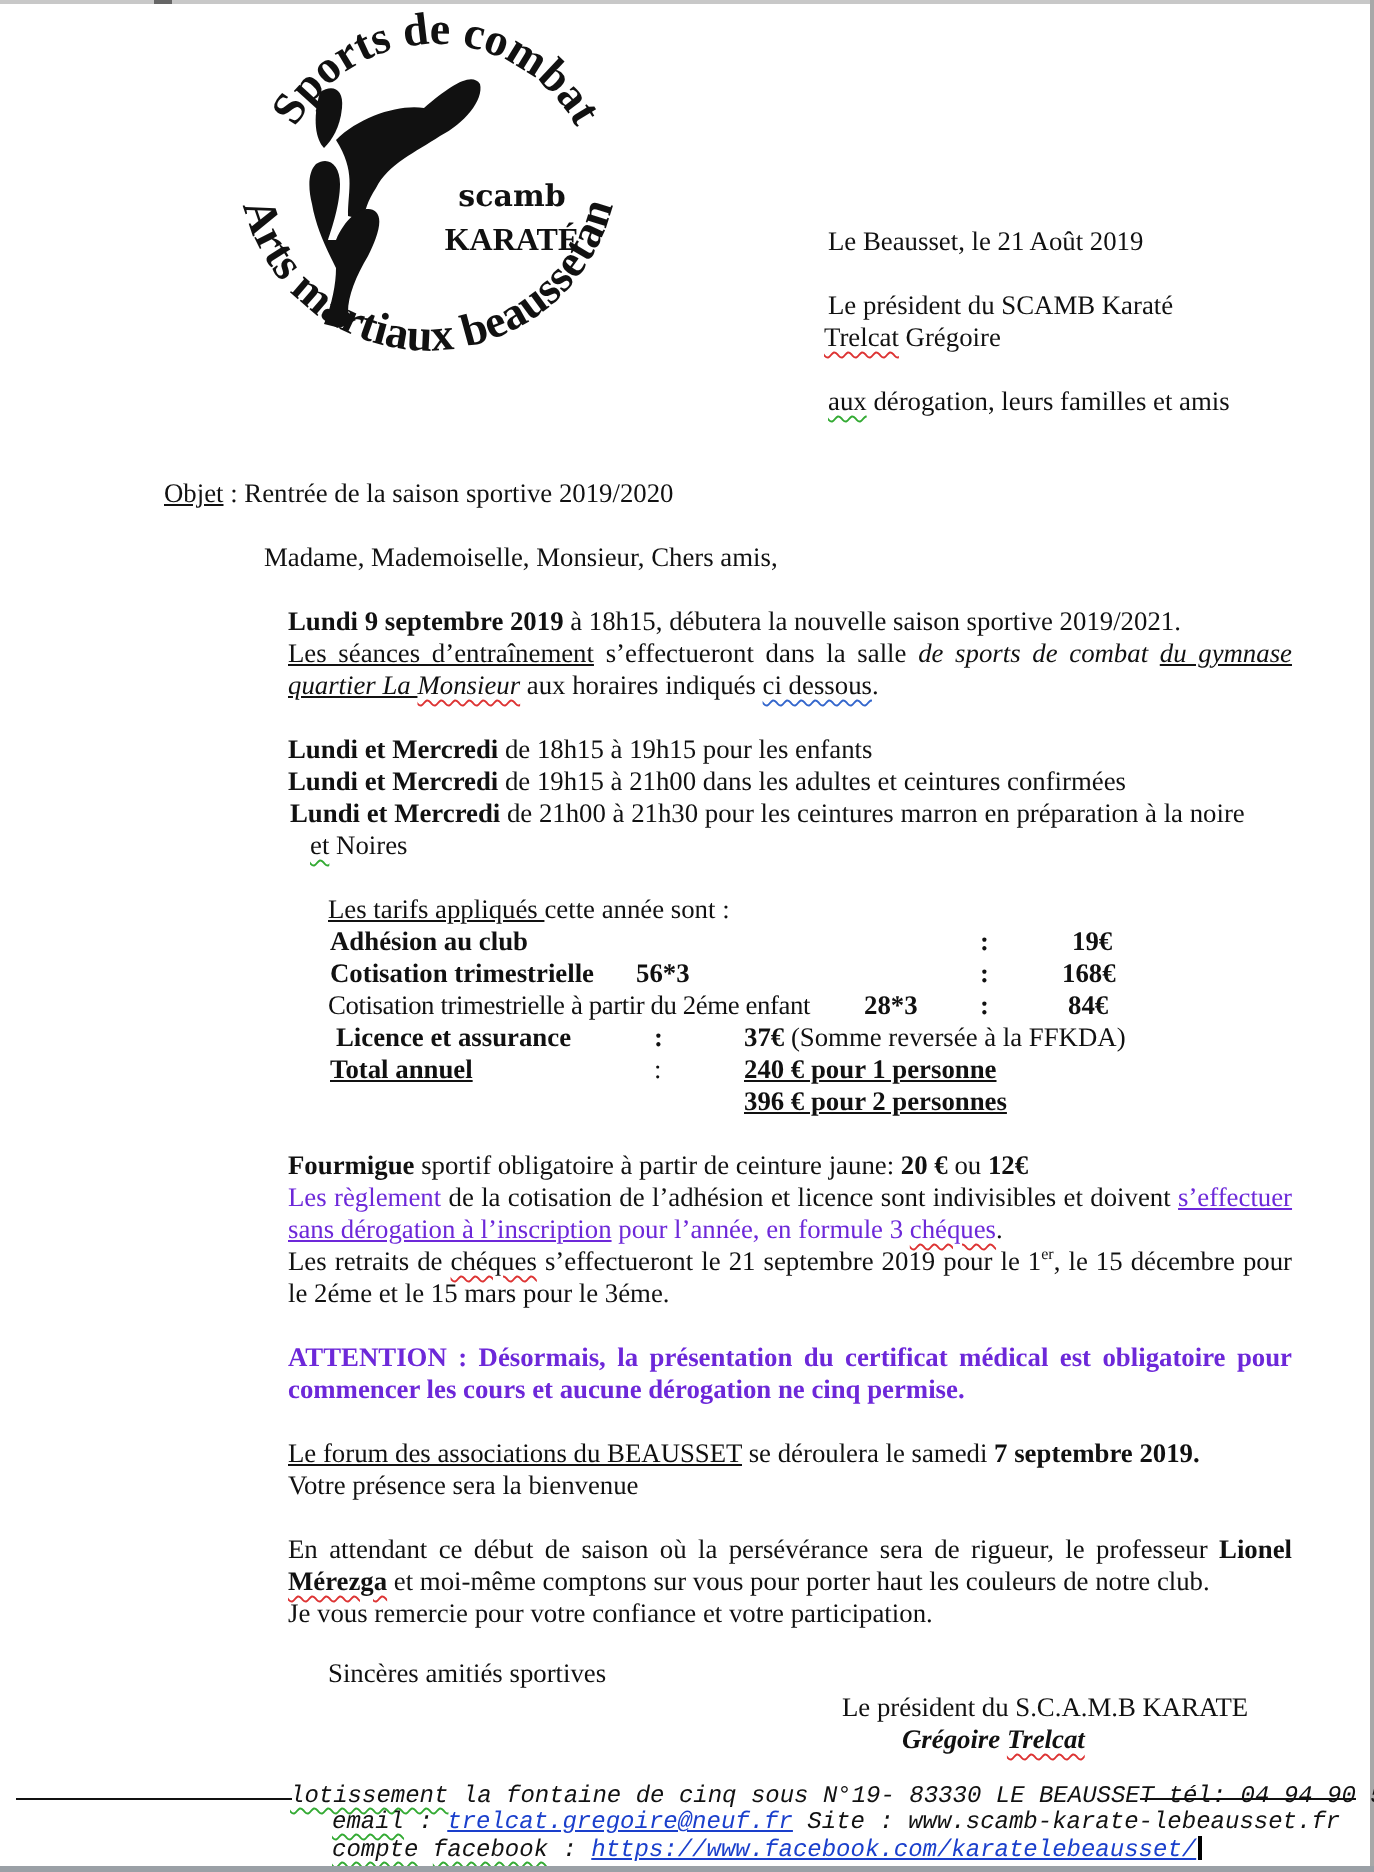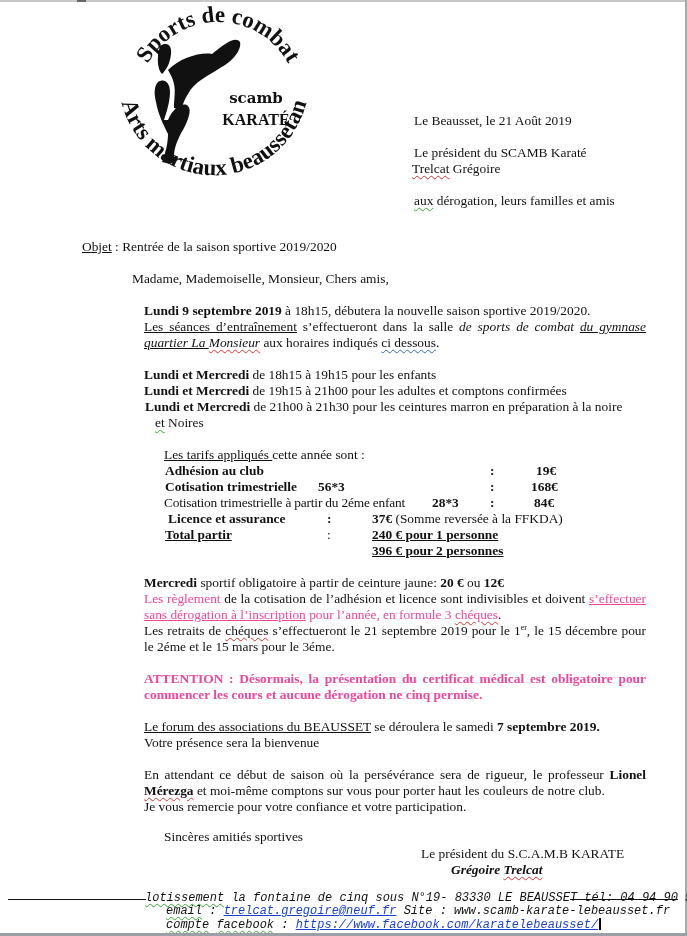--- a/index.html
+++ b/index.html
@@ -11,21 +11,21 @@
   }
   .page-top-border { position: absolute; left: 0; top: 0; width: 687px; height: 2px; background: #c8c8c8; }
   .page-top-mark { position: absolute; left: 77px; top: 0; width: 9px; height: 2px; background: #666; }
   .page-right-border { position: absolute; right: 0; top: 0; width: 2px; height: 936px; background: #a8a8a8; }
   .page-bottom-border { position: absolute; left: 0; bottom: 0; width: 687px; height: 3px; background: #9aa0a6; }
 
   .abs { position: absolute; white-space: nowrap; }
   .b { font-weight: bold; }
   .i { font-style: italic; }
   .u { text-decoration: underline; }
-  .red { color: #ec4899; }
+  .red { color: #6d28d9; }
   .squig { text-decoration: underline wavy #d33; text-decoration-thickness: 1px; text-underline-offset: 2px; }
   .squig-g { text-decoration: underline wavy #3a3; text-decoration-thickness: 1px; text-underline-offset: 2px; }
   .squig-b { text-decoration: underline wavy #36c; text-decoration-thickness: 1px; text-underline-offset: 2px; }
 
   .logo { position: absolute; left: 108px; top: 2px; width: 214px; height: 200px; }
 
   .justify { position: absolute; left: 144px; width: 502px; text-align: justify; text-align-last: left; white-space: normal; }
 
   .tarif-row { position: absolute; height: 16px; white-space: nowrap; }
   .tarif-row span { position: absolute; white-space: nowrap; }
@@ -70,30 +70,30 @@
 <div class="abs" style="left:414px; top:193px;">
   <span class="squig-g">aux</span><span> dérogation, leurs familles et amis</span>
 </div>
 
 <div class="abs" style="left:82px; top:239px;">
   <span class="u">Objet</span><span> : Rentrée de la saison sportive 2019/2020</span>
 </div>
 <div class="abs" style="left:132px; top:271px;">Madame, Mademoiselle, Monsieur, Chers amis,</div>
 
 <div class="justify" style="top:303px;">
-  <span class="b">Lundi  9 septembre 2019</span><span>  à 18h15, débutera la nouvelle saison sportive 2019/2020.</span><br>
+  <span class="b">Lundi  9 septembre 2019</span><span>  à 18h15, débutera la nouvelle saison sportive 2019/2021.</span><br>
   <span class="u">Les séances d’entraînement</span><span> s’effectueront dans la salle </span><span class="i">de sports de combat </span><span class="i u">du gymnase</span>
   <span class="i u">quartier La </span><span class="i squig">Monsieur</span><span>  aux horaires indiqués </span><span class="squig-b">ci dessous</span><span>.</span>
 </div>
 
 <div class="abs" style="left:144px; top:367px;">
   <span class="b">Lundi et Mercredi</span><span> de 18h15 à 19h15 pour les enfants</span>
 </div>
 <div class="abs" style="left:144px; top:383px;">
-  <span class="b">Lundi et Mercredi</span><span> de 19h15 à 21h00 pour les adultes et comptons confirmées</span>
+  <span class="b">Lundi et Mercredi</span><span> de 19h15 à 21h00 dans les adultes et ceintures confirmées</span>
 </div>
 <div class="abs" style="left:145px; top:399px;">
   <span class="b">Lundi et Mercredi</span><span> de 21h00 à 21h30 pour les ceintures marron en préparation à la noire</span>
 </div>
 <div class="abs" style="left:155px; top:415px;">
   <span class="squig-g">et</span><span>  Noires</span>
 </div>
 
 <div class="abs" style="left:164px; top:447px;">
   <span class="u">Les tarifs appliqués </span><span>cette année sont :</span>
@@ -114,30 +114,30 @@
   <span class="b" style="left:432px;">28*3</span>
   <span class="b" style="left:490px;">:</span>
   <span class="b" style="left:534px;">84€</span>
 </div>
 <div class="tarif-row" style="left:0; top:511px;">
   <span class="b" style="left:168px;">Licence et assurance</span>
   <span class="b" style="left:327px;">:</span>
   <span style="left:372px;"><b>37€</b><span style="position:static"> (Somme  reversée à la FFKDA)</span></span>
 </div>
 <div class="tarif-row" style="left:0; top:527px;">
-  <span class="b u" style="left:165px;">Total  partir</span>
+  <span class="b u" style="left:165px;">Total  annuel</span>
   <span style="left:327px;">:</span>
   <span class="b u" style="left:372px;">240 € pour 1 personne</span>
 </div>
 <div class="tarif-row" style="left:0; top:543px;">
   <span class="b u" style="left:372px;">396 € pour 2 personnes</span>
 </div>
 
 <div class="abs" style="left:144px; top:575px;">
-  <span class="b">Mercredi</span><span> sportif obligatoire à partir de ceinture jaune: </span><span class="b">20 €</span><span> ou </span><span class="b">12€</span>
+  <span class="b">Fourmigue</span><span> sportif obligatoire à partir de ceinture jaune: </span><span class="b">20 €</span><span> ou </span><span class="b">12€</span>
 </div>
 
 <div class="justify" style="top:591px;">
   <span class="red">Les règlement</span><span> de la cotisation de l’adhésion et licence sont indivisibles et doivent </span><span class="red u">s’effectuer sans dérogation à l’inscription</span><span class="red">  pour l’année, en formule 3 </span><span class="red squig">chéques</span><span>.</span>
 </div>
 <div class="justify" style="top:623px;">
   <span>Les retraits de </span><span class="squig">chéques</span><span> s’effectueront le 21 septembre 2019 pour le 1</span><sup style="font-size:8px; line-height:0;">er</sup><span>, le 15 décembre pour le 2éme et le 15 mars pour le 3éme.</span>
 </div>
 
 <div class="justify b red" style="top:671px;">

